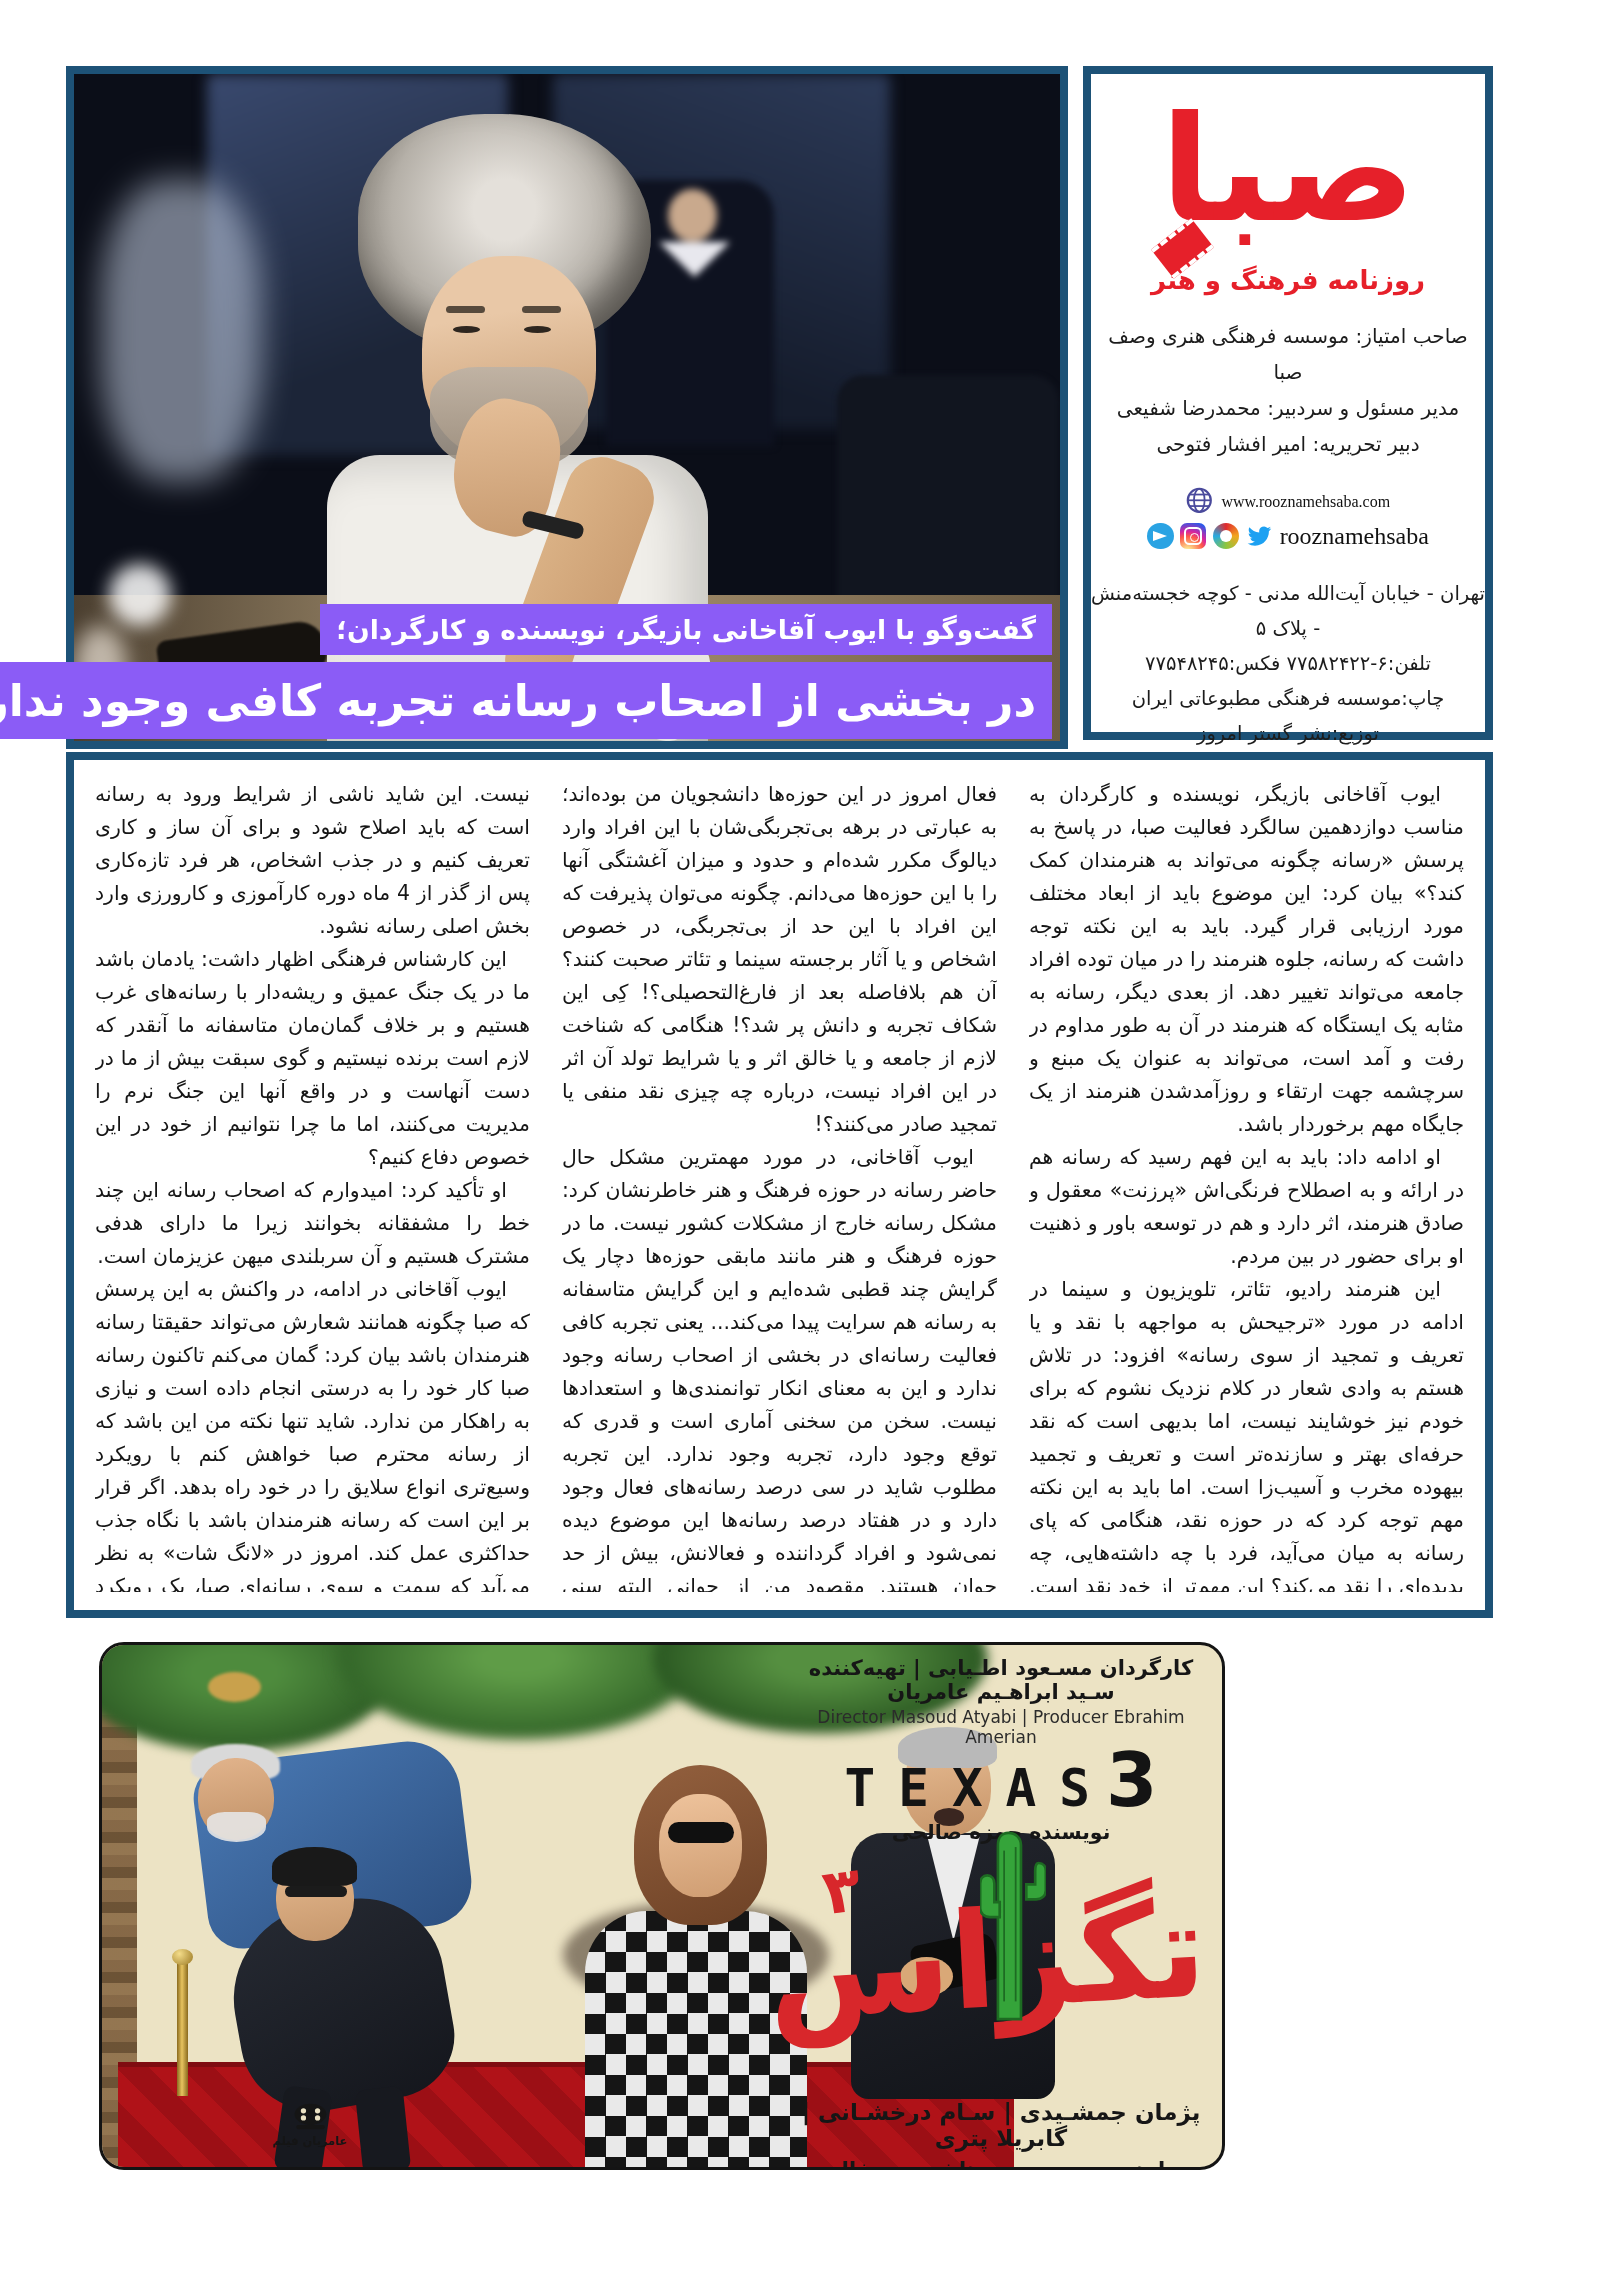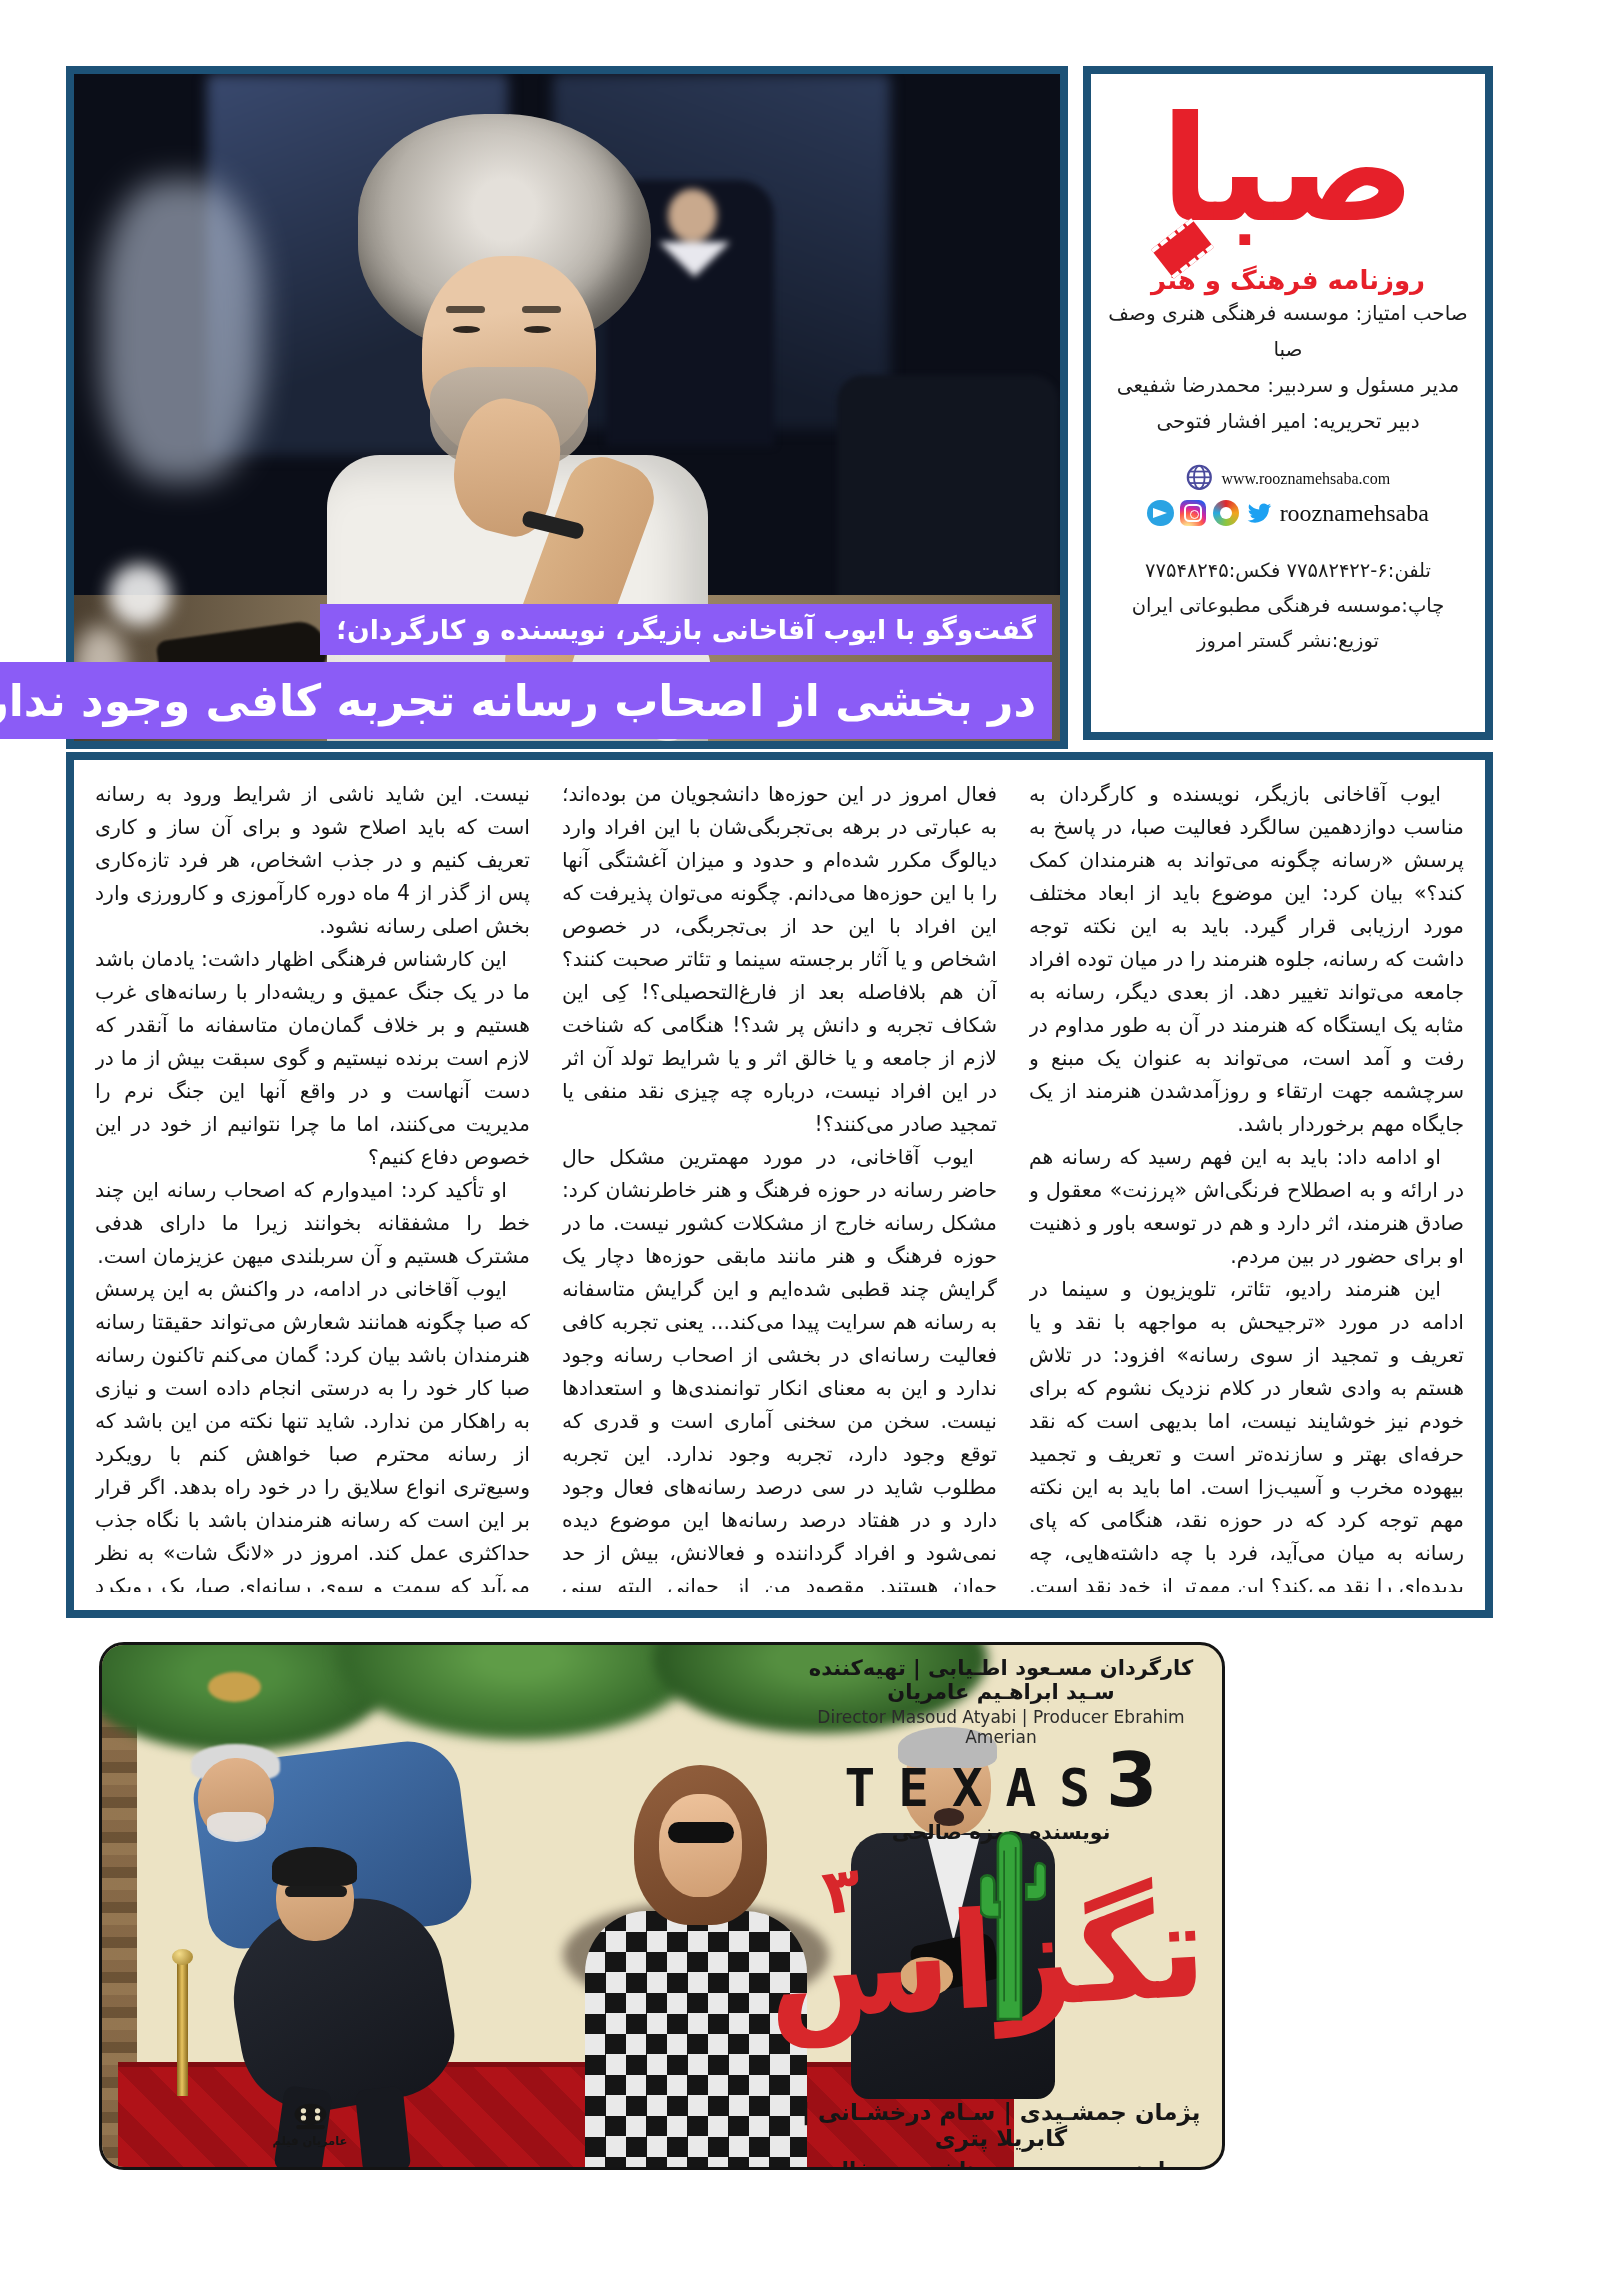--- a/index.html
+++ b/index.html
@@ -51,21 +51,21 @@
   .caption-headline { top: 588px; height: 77px; font-size: 44px; padding: 0 16px; letter-spacing: -0.9px; }
 
   
   .masthead-box { position: absolute; left: 1083px; top: 66px; width: 410px; height: 674px;
     border: 8px solid #1d5277; background: #ffffff; text-align: center; }
   .logo-wrap { position: relative; margin-top: 7px; height: 182px; }
   .logo-text { font-size: 146px; line-height: 177px; font-weight: bold; color: #e6202a; font-family: "DejaVu Sans", sans-serif; }
   .logo-clip { position: absolute; left: 66px; top: 149px; width: 51px; height: 37px; background: #e6202a;
     border-top: 4.4px dashed #fff; border-bottom: 4.4px dashed #fff; transform: rotate(-38deg); }
   .logo-tagline { color: #e6202a; font-size: 26px; font-weight: bold; direction: rtl; margin-top: 1.8px; }
-  .staff { direction: rtl; font-size: 20px; color: #1c1c1c; line-height: 36px; }
+  .staff { margin-top: 23px; direction: rtl; font-size: 20px; color: #1c1c1c; line-height: 36px; }
   .web-row { margin-top: 25px; display: flex; align-items: center; justify-content: center; gap: 8.9px;
     font-family: "Liberation Serif", serif; font-size: 16px; color: #111; }
   .social-row { margin-top: 5.3px; display: flex; align-items: center; justify-content: center; gap: 6.2px;
     font-family: "Liberation Serif", serif; font-size: 24px; color: #111; }
   .icon { display: inline-block; }
   .icon-telegram { width: 26.6px; height: 26.6px; border-radius: 50%; background: #2aa3e3; position: relative; }
   .icon-telegram:before { content: ""; position: absolute; left: 6.2px; top: 8px; width: 0; height: 0;
     border-left: 14px solid #fff; border-top: 5.3px solid transparent; border-bottom: 5.3px solid transparent; }
   .icon-instagram { width: 26.6px; height: 26.6px; border-radius: 7px;
     background: radial-gradient(circle at 30% 110%, #fdf497 5%, #fd5949 45%, #d6249f 60%, #285aeb 90%); position: relative; }
@@ -206,20 +206,21 @@
       <span class="icon icon-instagram"></span>
       <span class="icon icon-aparat"></span>
       <span class="icon icon-twitter">
         <svg width="28" height="26.6" viewBox="0 0 32 30">
             <path d="M30 6.2c-1 .5-2.1.8-3.2 1a5.6 5.6 0 0 0 2.4-3.1c-1 .6-2.2 1.1-3.5 1.4a5.5 5.5 0 0 0-9.5 3.8c0 .4 0 .9.1 1.3A15.7 15.7 0 0 1 5 4.8a5.5 5.5 0 0 0 1.7 7.4c-.9 0-1.7-.3-2.5-.7v.1c0 2.7 1.9 4.9 4.4 5.4a5.6 5.6 0 0 1-2.5.1 5.5 5.5 0 0 0 5.2 3.8A11.1 11.1 0 0 1 3 23.2a15.6 15.6 0 0 0 8.5 2.5c10.2 0 15.8-8.5 15.8-15.8v-.7c1-.8 2-1.8 2.7-3z" fill="#1da1f2"></path>
           </svg>
       </span>
       <span>rooznamehsaba</span>
     </div>
     <div class="addr">
+      <div>تهران - خیابان آیت‌الله مدنی - کوچه خجسته‌منش - پلاک ۵</div>
       <div>تلفن:۶-۷۷۵۸۲۴۲۲   فکس:۷۷۵۴۸۲۴۵</div>
       <div>چاپ:موسسه فرهنگی مطبوعاتی ایران</div>
       <div>توزیع:نشر گستر امروز</div>
     </div>
   </div>
 
   <div class="article-box">
     <div class="columns">
       <div class="col">
         <p>ایوب آقاخانی بازیگر، نویسنده و کارگردان به مناسب دوازدهمین سالگرد فعالیت صبا، در پاسخ به پرسش «رسانه چگونه می‌تواند به هنرمندان کمک کند؟» بیان کرد: این موضوع باید از ابعاد مختلف مورد ارزیابی قرار گیرد. باید به این نکته توجه داشت که رسانه، جلوه هنرمند را در میان توده افراد جامعه می‌تواند تغییر دهد. از بعدی دیگر، رسانه به مثابه یک ایستگاه که هنرمند در آن به طور مداوم در رفت و آمد است، می‌تواند به عنوان یک مبنع و سرچشمه جهت ارتقاء و روزآمدشدن هنرمند از یک جایگاه مهم برخوردار باشد.</p>

